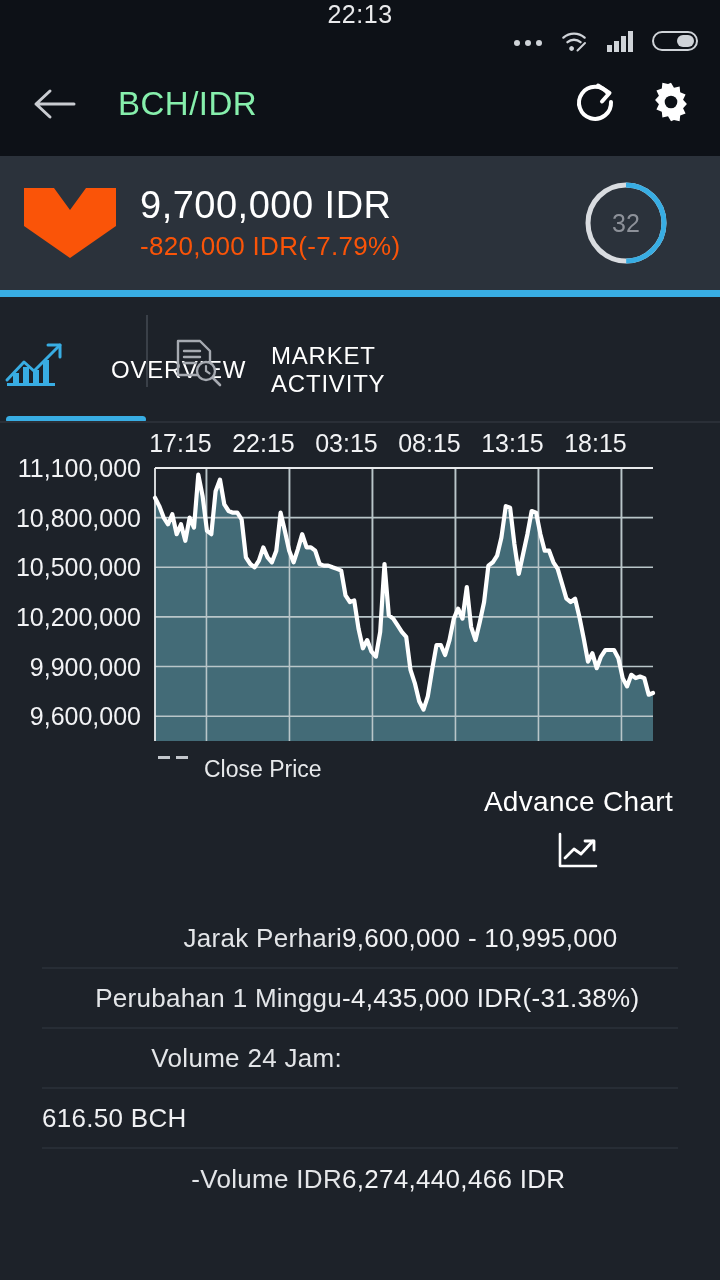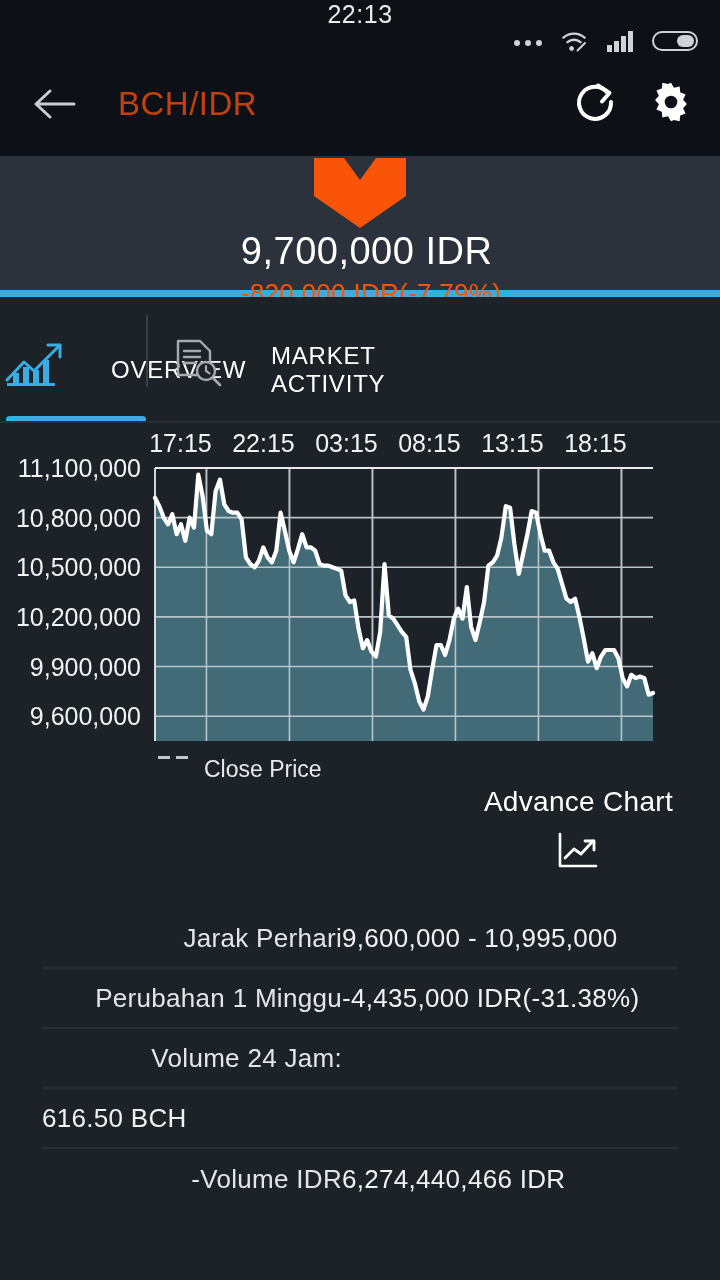--- a/index.html
+++ b/index.html
@@ -22,30 +22,29 @@
   .sb-dots { display: flex; gap: 5px; align-items: center; }
   .sb-dots i { width: 6px; height: 6px; border-radius: 50%; background: #cfd3d8; display: block; }
 
   
   .appbar {
     height: 104px; background: #0d1117;
     display: flex; align-items: center; padding: 0 26px;
   }
   .back-btn { width: 56px; height: 56px; display: flex; align-items: center; justify-content: center; }
   .appbar-title {
-    color: #c2410c; font-size: 33px; margin-left: 36px; letter-spacing: .5px;
+    color: #86efac; font-size: 33px; margin-left: 36px; letter-spacing: .5px;
   }
   .appbar-actions { margin-left: auto; display: flex; align-items: center; gap: 30px; }
 
   
   .pricecard {
     background: #2b323b; height: 134px;
     display: flex; align-items: center; padding: 0 22px;
     position: relative;
-    flex-direction: column;
   }
   .trend-arrow { width: 96px; height: 74px; flex: 0 0 auto; }
   .price-block { margin-left: 22px; }
   .price-main { color: #ffffff; font-size: 38px; letter-spacing: .5px; line-height: 1.15; }
   .price-change { font-size: 26px; margin-top: 4px; letter-spacing: .3px; }
   .countdown { margin-left: auto; margin-right: 28px; position: relative; width: 88px; height: 88px; }
   .countdown-num {
     position: absolute; inset: 0; display: flex; align-items: center; justify-content: center;
     color: #8d9199; font-size: 25px;
   }

